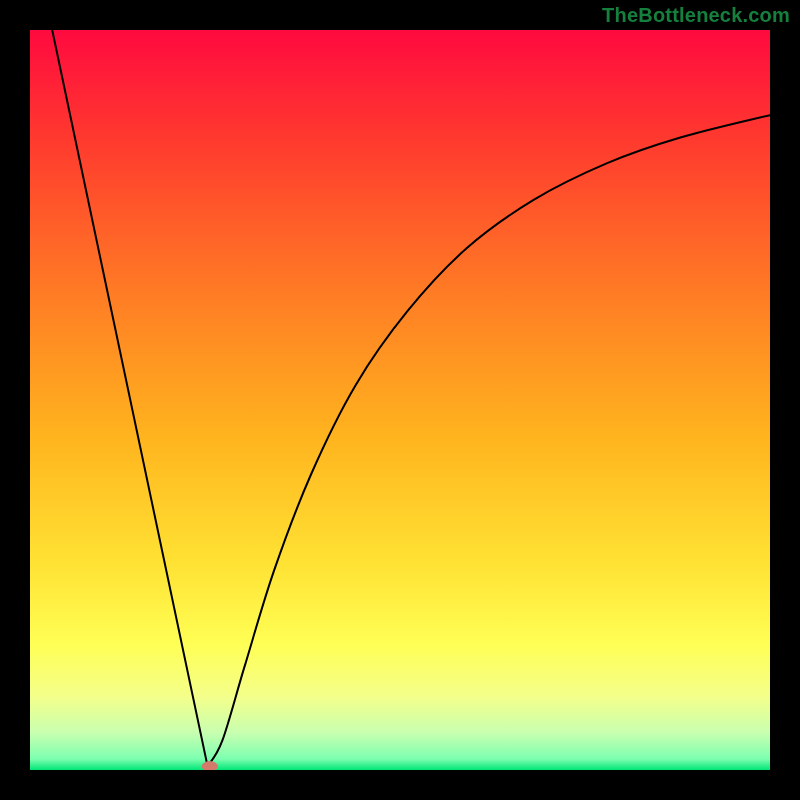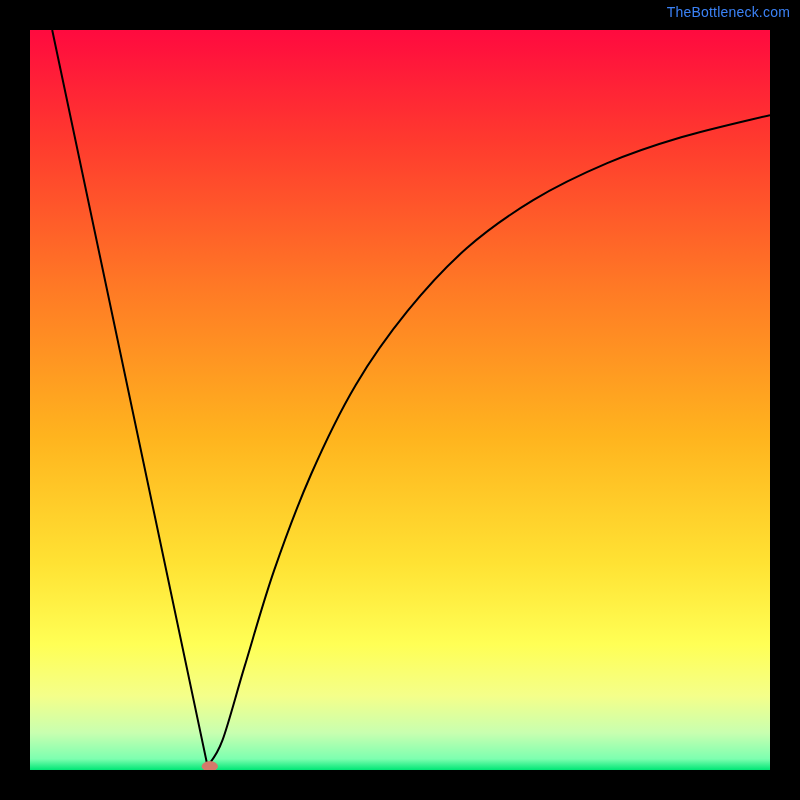--- a/index.html
+++ b/index.html
@@ -27,23 +27,23 @@
   }
   .plot svg {
     display: block;
     width: 740px;
     height: 740px;
   }
   .watermark {
     position: absolute;
     top: 4px;
     right: 10px;
-    color: #3b82f6;
-    font-size: 14px;
-    font-weight: 400;
+    color: #15803d;
+    font-size: 20px;
+    font-weight: 700;
     letter-spacing: 0.2px;
     user-select: none;
   }
 </style>
 </head>
 <body>
 
 <div class="frame">
 
   <div class="watermark">TheBottleneck.com</div>

